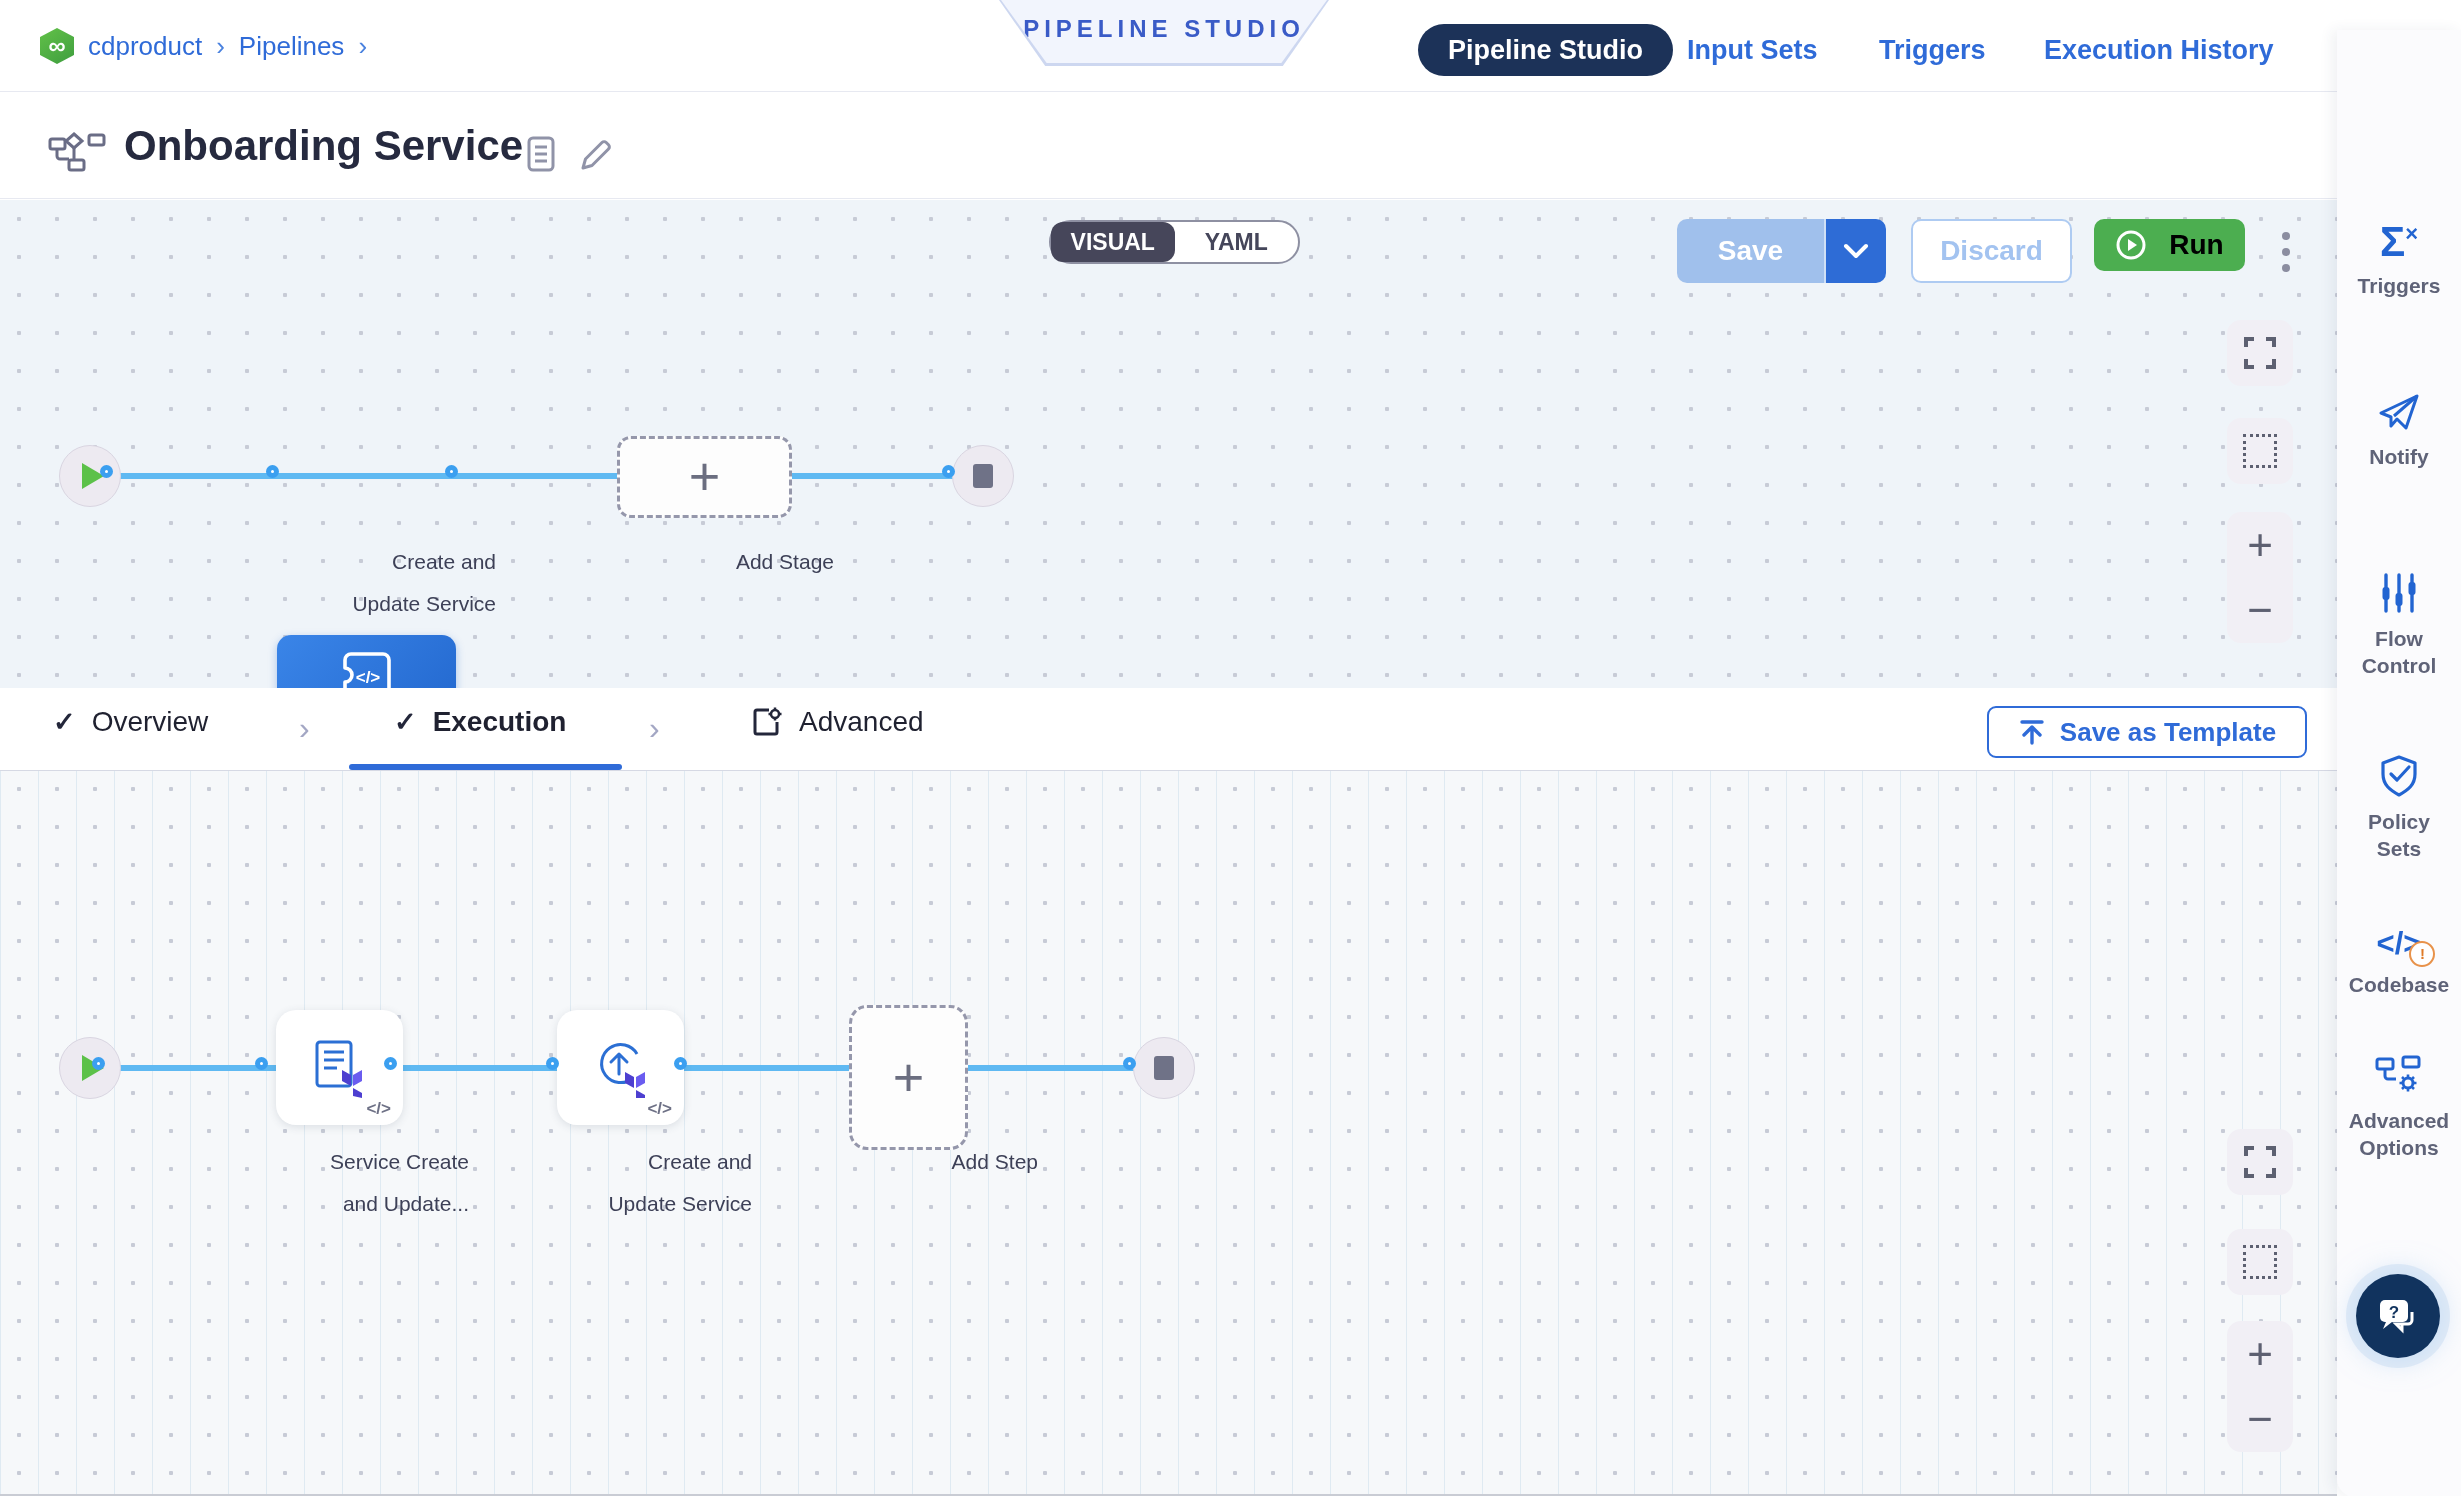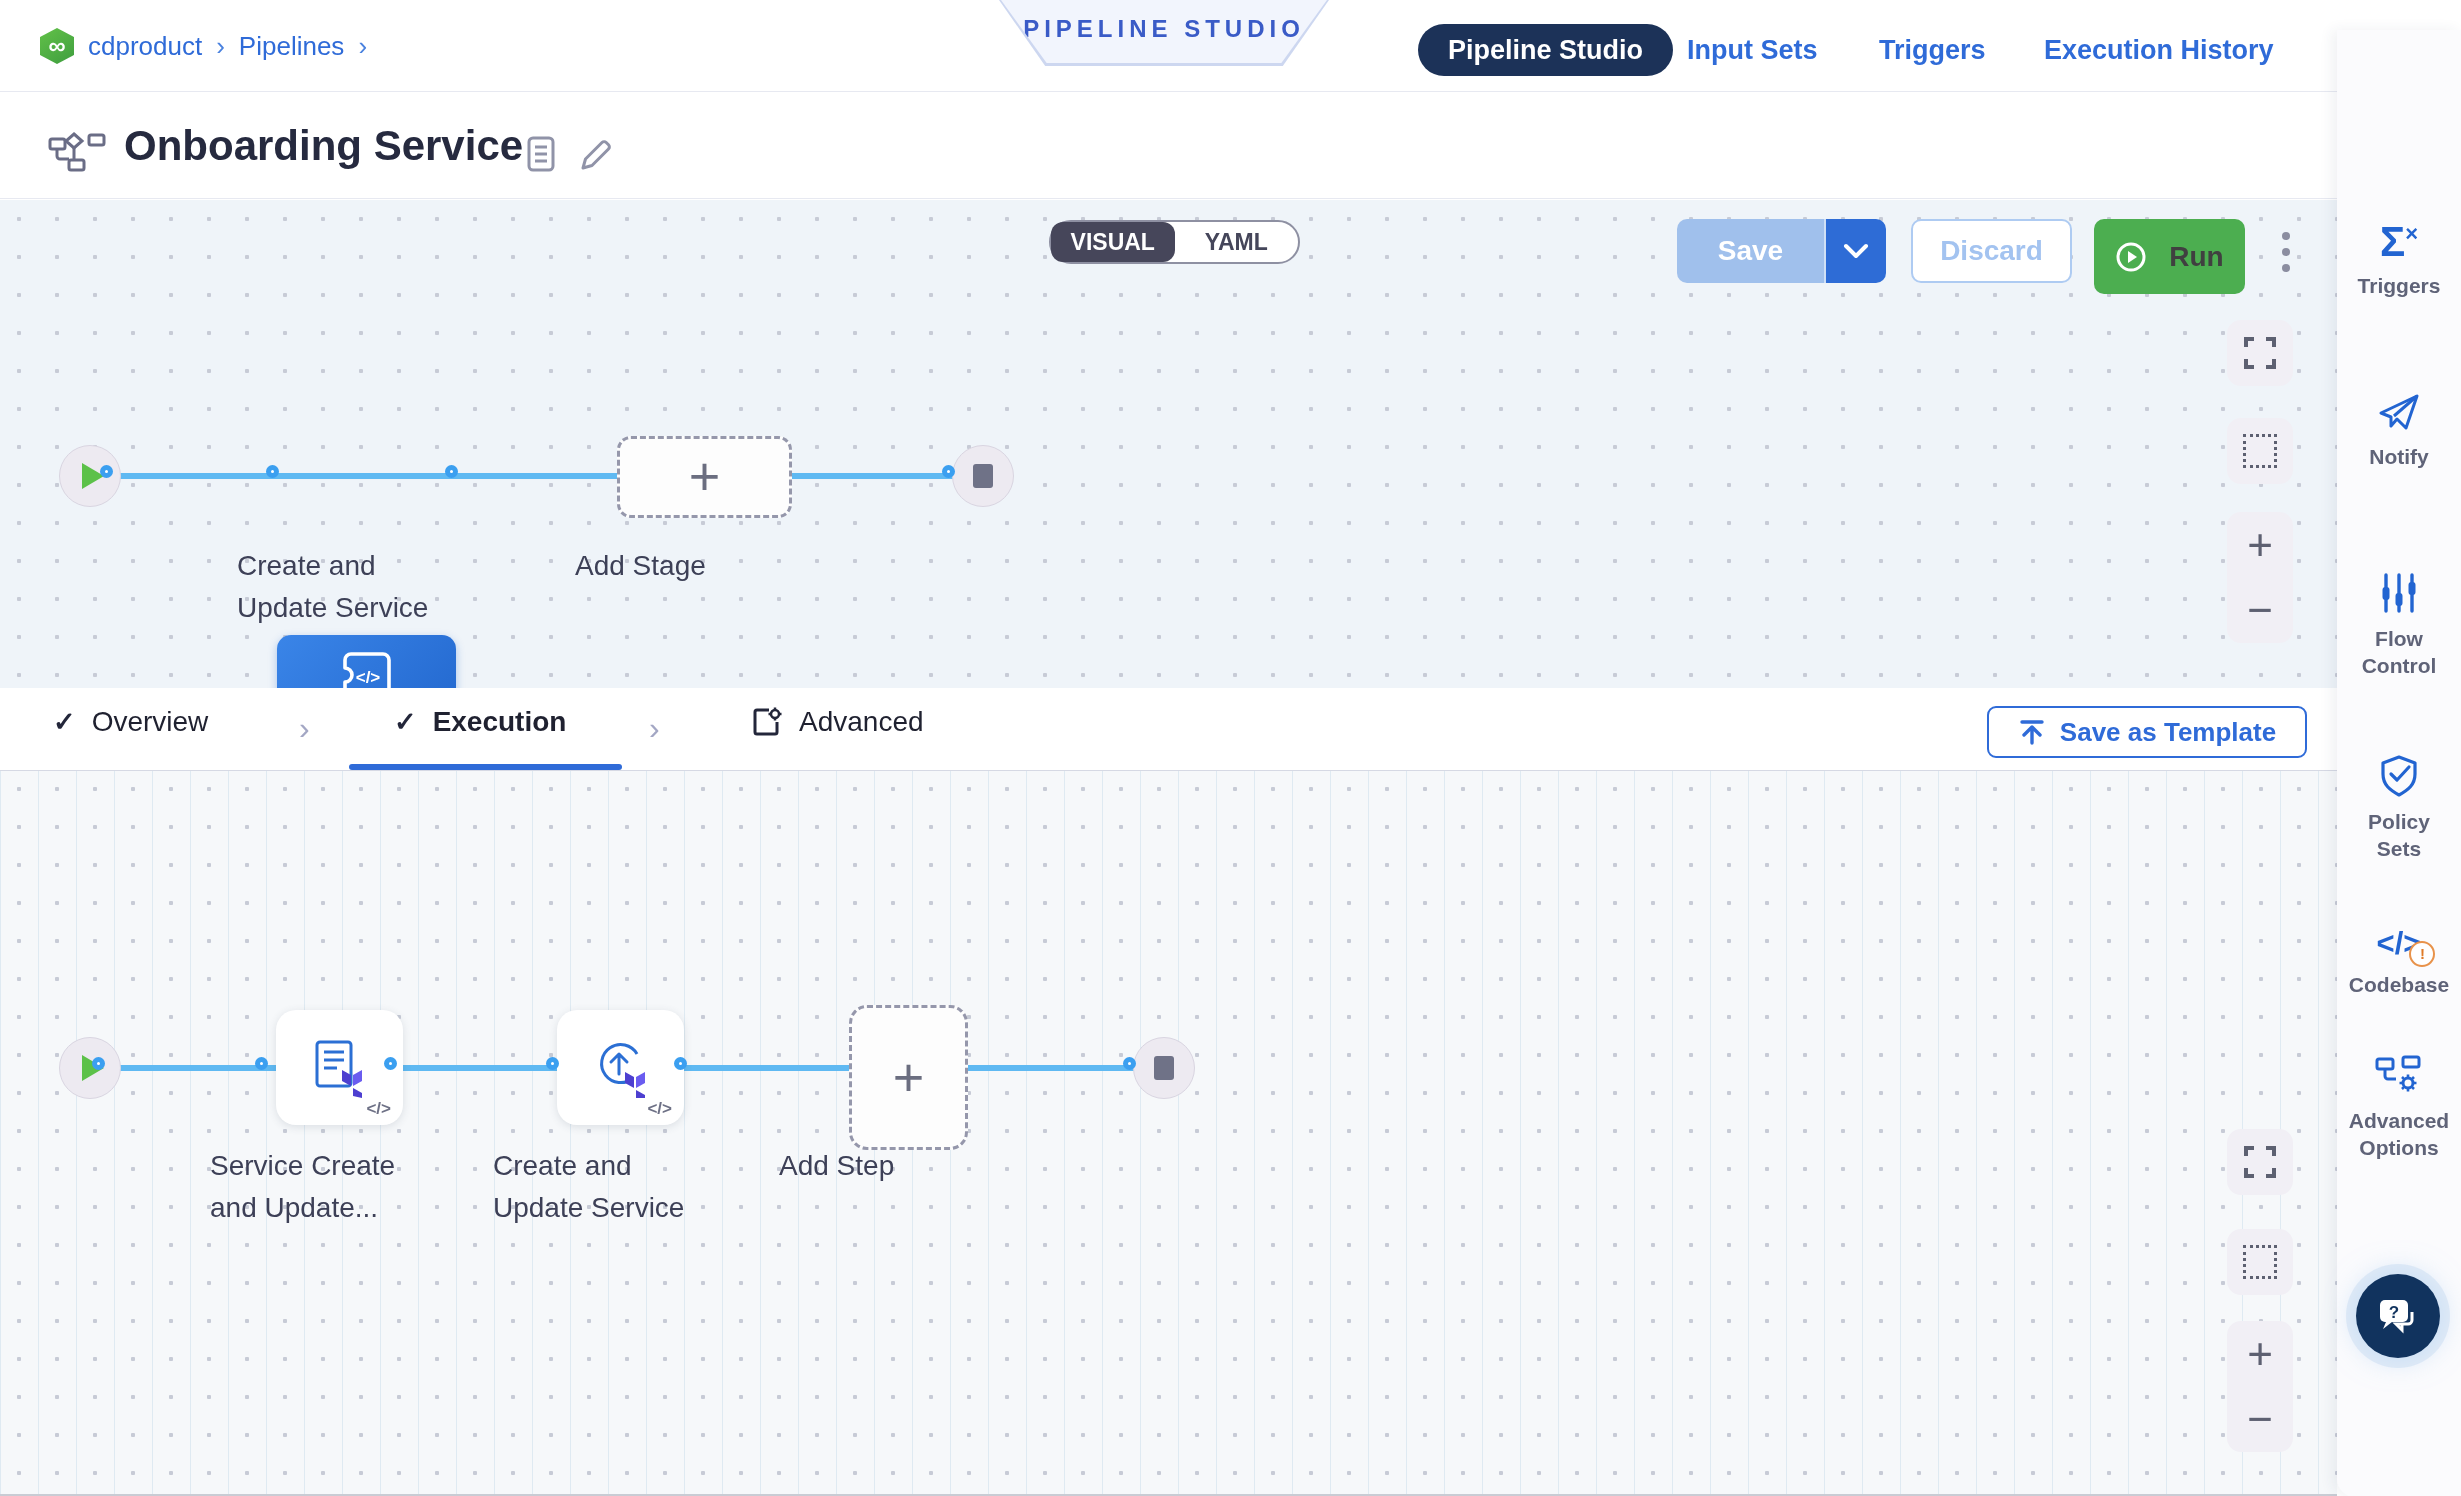--- a/index.html
+++ b/index.html
@@ -26,21 +26,21 @@
   .hicon { color:#9093a8; }
 
   .toggle { left:1049px; top:128px; width:251px; height:44px; border:2px solid #8e90a2; border-radius:24px; background:#fff; display:flex; }
   .toggle-seg { flex:1; display:flex; align-items:center; justify-content:center; font-size:23px; font-weight:bold; color:#45465a; border-radius:12px; cursor:pointer; }
   .toggle-on { background:#46465a; color:#fff; }
 
   .btn { display:flex; align-items:center; justify-content:center; font-size:28px; font-weight:bold; border-radius:10px; cursor:pointer; }
   .save-main { left:1677px; top:127px; width:147px; height:64px; background:#a0c0ec; color:#fff; border-radius:10px 0 0 10px; }
   .save-caret { left:1824px; top:127px; width:62px; height:64px; background:#2e6cd6; border-radius:0 10px 10px 0; border-left:2px solid #cfe0f6; }
   .discard { left:1911px; top:127px; width:161px; height:64px; background:#fff; border:2px solid #aecbf2; color:#a3c3f0; }
-  .run { left:2094px; top:127px; width:151px; height:75px; background:#4cae50; color:#404040; gap:22px; }
+  .run { left:2094px; top:127px; width:151px; height:52px; background:#4cae50; color:#000000; gap:22px; }
   .kebab { left:2271px; top:135px; width:30px; height:50px; display:flex; flex-direction:column; align-items:center; justify-content:center; gap:8px; cursor:pointer; }
   .kebab i { width:8px; height:8px; border-radius:50%; background:#8b8da0; }
 
   
   .canvas-top { left:0; top:200px; width:2337px; height:488px; background-color:#eff4f9;
     background-image:radial-gradient(circle,#c7cbd6 2px,transparent 2.5px); background-size:38px 38px; }
   .canvas-bottom { left:0; top:770px; width:2337px; height:726px; background-color:#f6f8fa;
     background-image:linear-gradient(90deg,#dfeaf2 1.5px,transparent 1.5px),radial-gradient(circle,#c7cbd6 2px,transparent 2.5px);
     background-size:38px 100%,38px 38px; border-bottom:2px solid #c9ccd4; }
 
@@ -56,21 +56,21 @@
   .stage-code { position:absolute; right:10px; bottom:4px; color:#fff; font-size:15px; font-weight:bold; }
 
   .dashed-node { border:3px dashed #9597ab; border-radius:14px; background:#fdfdfd; z-index:2;
     display:flex; align-items:center; justify-content:center; cursor:pointer; }
   .plusglyph { font-size:54px; font-weight:300; color:#6b6e80; line-height:0.8; }
 
   .step-card { width:127px; height:115px; background:#fff; border-radius:20px; z-index:2; box-shadow:0 2px 8px rgba(60,70,90,.14);
     display:flex; align-items:center; justify-content:center; cursor:pointer; position:absolute; }
   .card-code { position:absolute; right:12px; bottom:6px; color:#6e7186; font-size:17px; font-weight:bold; }
 
-  .nlabel { font-size:28px; color:#3d4057; text-align:left; z-index:2; white-space:nowrap; }
+  .nlabel { font-size:21px; color:#3d4057; text-align:right; z-index:2; white-space:nowrap; }
 
   .ctrl-btn { width:66px; height:66px; background:#f1eff5; border-radius:14px; display:flex; align-items:center; justify-content:center; cursor:pointer; z-index:4; }
   .zoom-panel { width:66px; height:131px; background:#f1eff5; border-radius:14px; display:flex; flex-direction:column; z-index:4; }
   .zoom-half { flex:1; display:flex; align-items:center; justify-content:center; font-size:44px; color:#5d6071; cursor:pointer; }
   .marquee { width:34px; height:34px; border:3px dotted #5d6071; }
 
   
   .tabbar { left:0; top:688px; width:2337px; height:83px; background:#fff; border-bottom:1px solid #d6d9e4; z-index:5; }
   .tab-item { top:18px; display:flex; align-items:center; gap:16px; font-size:28px; color:#1f2130; cursor:pointer; }
   .tab-check { font-size:27px; font-weight:bold; color:#23263a; }

